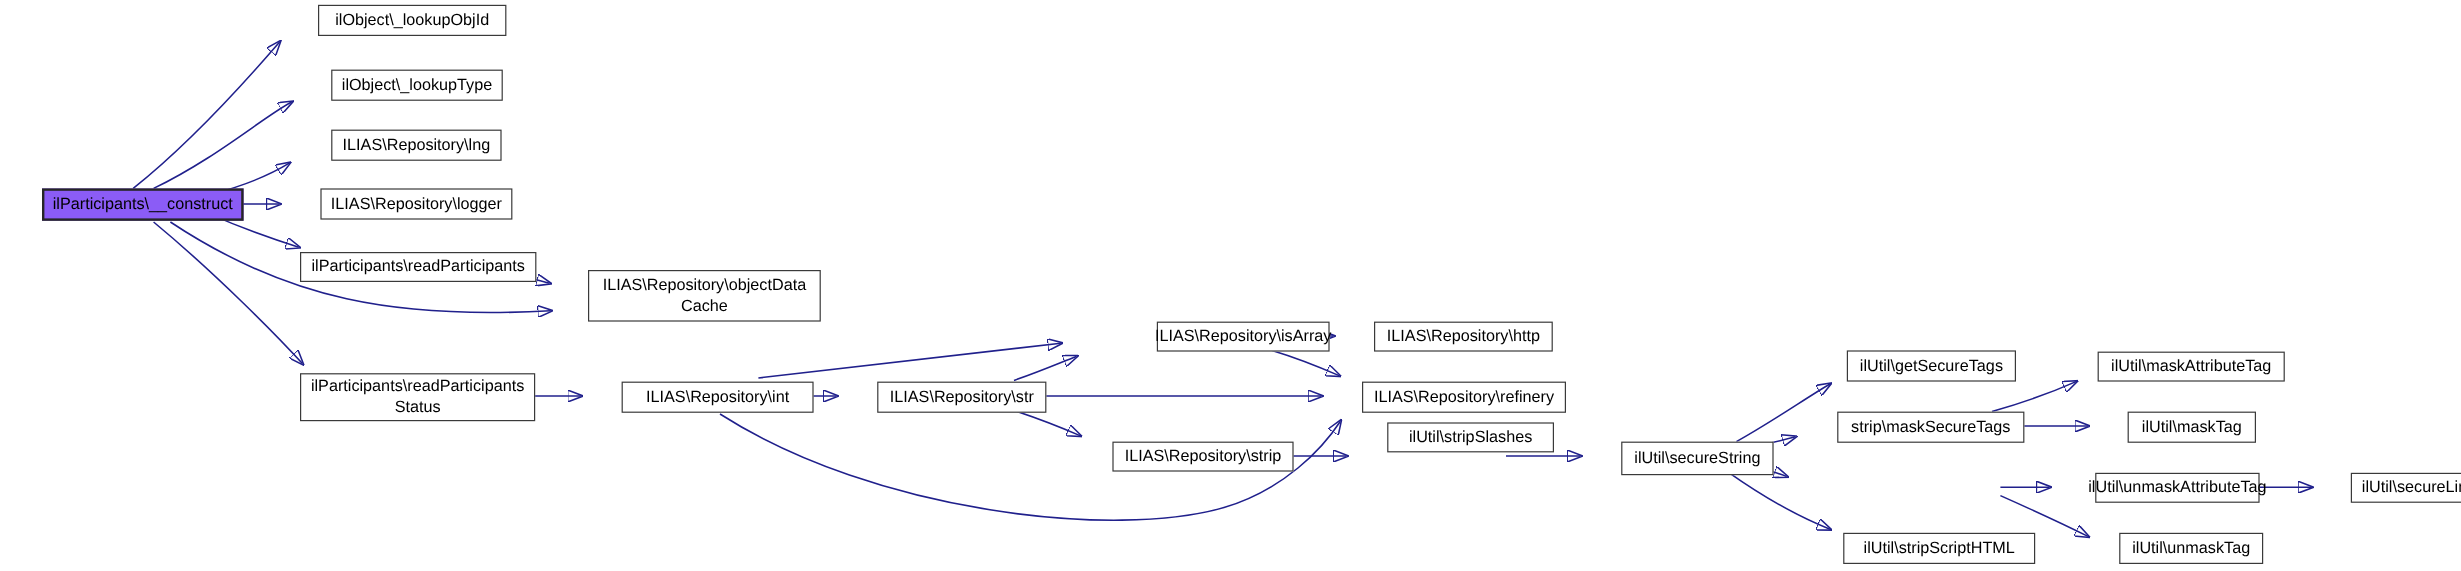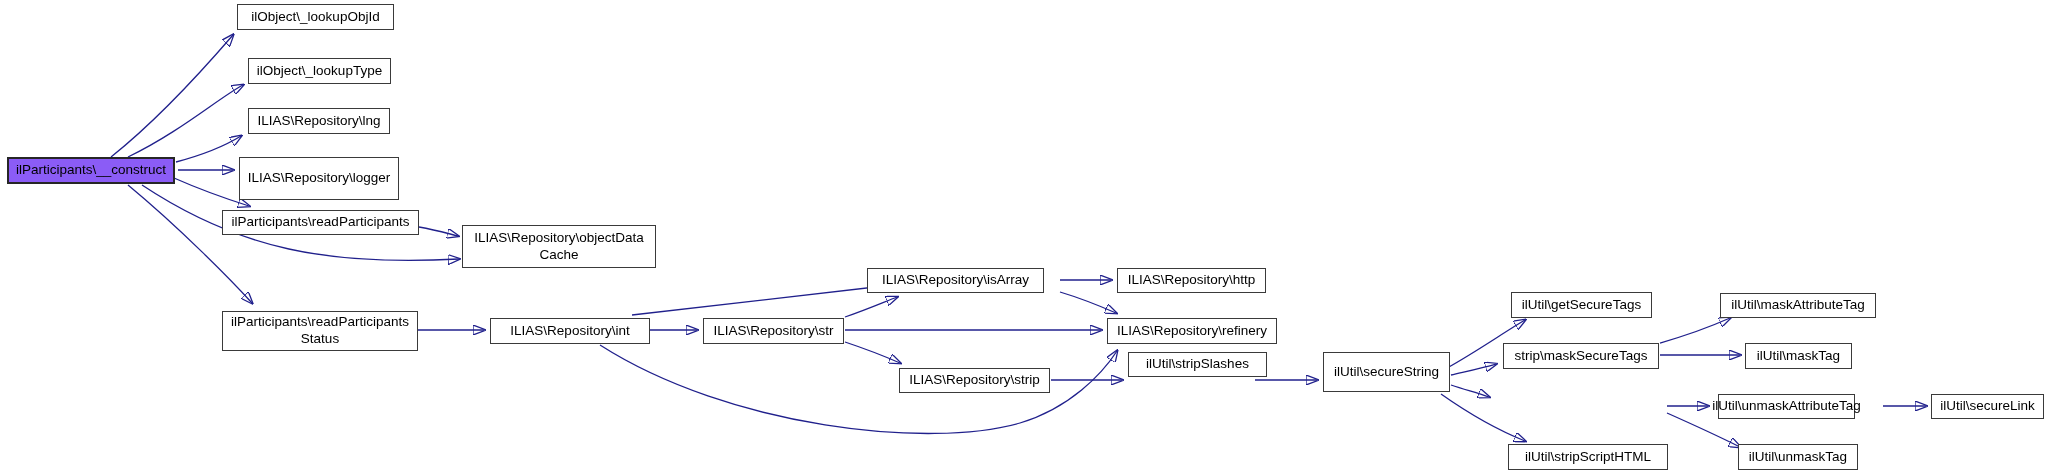--- a/index.html
+++ b/index.html
@@ -17,20 +17,21 @@
     position:absolute;
     box-sizing:border-box;
     background:#ffffff;
     border:1px solid #3a3a3a;
     display:flex;align-items:center;justify-content:center;
     text-align:center;
     font-size:13.5px;line-height:1.25;
     color:#000000;
     white-space:pre-line;
     cursor:pointer;
+    margin-left:28px;
   }
   .node.root{
     background:#8b5cf6;
     border:2px solid #262626;
     cursor:default;
   }
 </style>
 </head>
 <body>
 
@@ -81,21 +82,21 @@
   </div>
 
   <div class="node" style="left:248px;top:58px;width:143px;height:26px">
     <span>ilObject\_lookupType</span>
   </div>
 
   <div class="node" style="left:248px;top:108px;width:142px;height:26px">
     <span>ILIAS\Repository\lng</span>
   </div>
 
-  <div class="node" style="left:239px;top:157px;width:160px;height:43px">
+  <div class="node" style="left:239px;top:157px;width:160px;height:26px">
     <span>ILIAS\Repository\logger</span>
   </div>
 
   <div class="node" style="left:222px;top:210px;width:197px;height:25px">
     <span>ilParticipants\readParticipants</span>
   </div>
 
   <div class="node" style="left:462px;top:225px;width:194px;height:43px">
     <span>ILIAS\Repository\objectData
 Cache</span>
@@ -107,41 +108,41 @@
   </div>
 
   <div class="node" style="left:490px;top:318px;width:160px;height:26px">
     <span>ILIAS\Repository\int</span>
   </div>
 
   <div class="node" style="left:703px;top:318px;width:141px;height:26px">
     <span>ILIAS\Repository\str</span>
   </div>
 
-  <div class="node" style="left:867px;top:268px;width:177px;height:25px">
+  <div class="node" style="left:936px;top:268px;width:144px;height:25px">
     <span>ILIAS\Repository\isArray</span>
   </div>
 
   <div class="node" style="left:1117px;top:268px;width:149px;height:25px">
     <span>ILIAS\Repository\http</span>
   </div>
 
   <div class="node" style="left:1107px;top:318px;width:170px;height:26px">
     <span>ILIAS\Repository\refinery</span>
   </div>
 
   <div class="node" style="left:899px;top:368px;width:151px;height:25px">
     <span>ILIAS\Repository\strip</span>
   </div>
 
   <div class="node" style="left:1128px;top:352px;width:139px;height:25px">
     <span>ilUtil\stripSlashes</span>
   </div>
 
-  <div class="node" style="left:1323px;top:352px;width:127px;height:40px">
+  <div class="node" style="left:1323px;top:368px;width:127px;height:28px">
     <span>ilUtil\secureString</span>
   </div>
 
   <div class="node" style="left:1511px;top:292px;width:141px;height:26px">
     <span>ilUtil\getSecureTags</span>
   </div>
 
   <div class="node" style="left:1503px;top:343px;width:156px;height:26px">
     <span>strip\maskSecureTags</span>
   </div>

